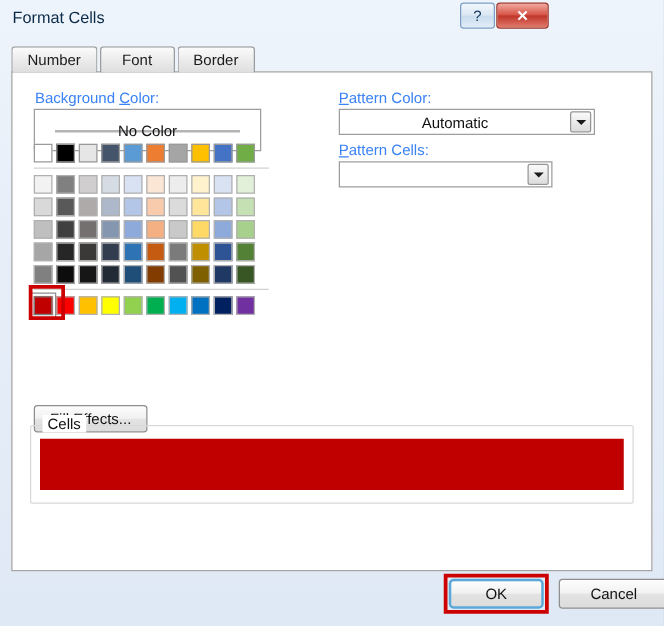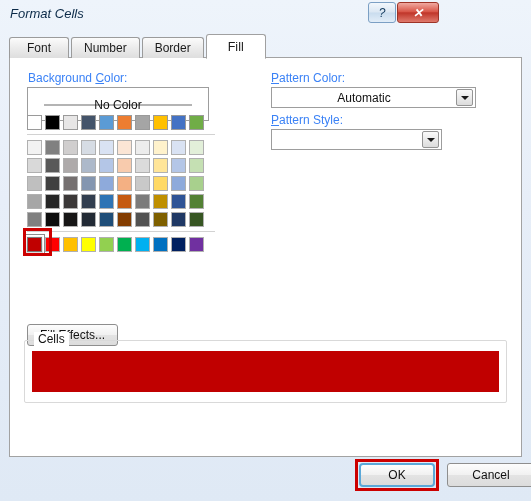--- a/index.html
+++ b/index.html
@@ -9,21 +9,21 @@
     font-size:12px;
     background:#b9d2e8;
   }
   .dialog{
     position:absolute;left:0;top:0;width:531px;height:501px;
     background:linear-gradient(to bottom,#eef4fb 0%,#e7eef8 40%,#dfe9f5 100%);
     box-sizing:border-box;
   }
   
   .titlebar{
-    position:absolute;left:0;top:0;width:443px;height:30px;font-style:italic;
+    position:absolute;left:0;top:0;width:443px;height:30px;
   }
   .title-text{
     position:absolute;left:10px;top:6px;
     font-size:13px;color:#0b2a48;
     white-space:nowrap;
   }
   .winbtns{position:absolute;right:4px;top:2px;display:flex;gap:1px;}
   .wbtn{
     width:28px;height:21px;border:1px solid #7b9fc4;border-radius:3px;
     box-sizing:border-box;display:flex;align-items:center;justify-content:center;
@@ -163,30 +163,27 @@
         <span class="wglyph">?</span>
       </div>
       <div class="wbtn close">
         <span class="wglyph">✕</span>
       </div>
     </div>
   </div>
 
   <div class="tabstrip">
     <div class="tab">
+        <span>Number</span>
+      </div>
+    <div class="tab">
         <span>Font</span>
-      </div>
-    <div class="tab">
-        <span>Number</span>
       </div>
     <div class="tab">
         <span>Border</span>
-      </div>
-    <div class="tab active">
-        <span>Fill</span>
       </div>
   </div>
 
   <div class="page">
 
     <div class="lbl bg-label">
       <span>Background </span><u>C</u><span>olor:</span>
     </div>
 
     <div class="nocolor-outer">
@@ -315,21 +312,21 @@
       <u>P</u><span>attern Color:</span>
     </div>
     <div class="combo combo-pattern-color">
       <span class="ctext">Automatic</span>
       <span class="carrow">
           <span class="caret"></span>
         </span>
     </div>
 
     <div class="lbl ps-label">
-      <u>P</u><span>attern Style:</span>
+      <u>P</u><span>attern Cells:</span>
     </div>
     <div class="combo combo-pattern-style">
       <span class="ctext"></span>
       <span class="carrow">
           <span class="caret"></span>
         </span>
     </div>
 
     <div class="group"></div>
     <div class="group-title">Cells</div>

